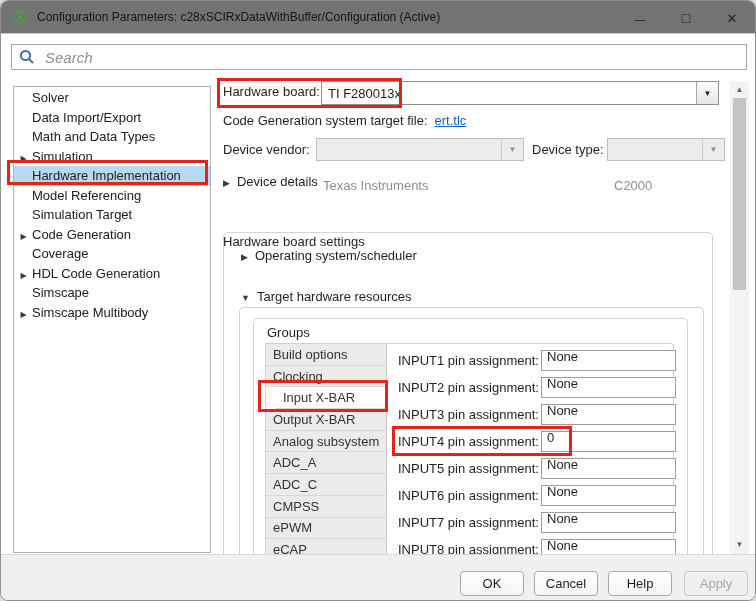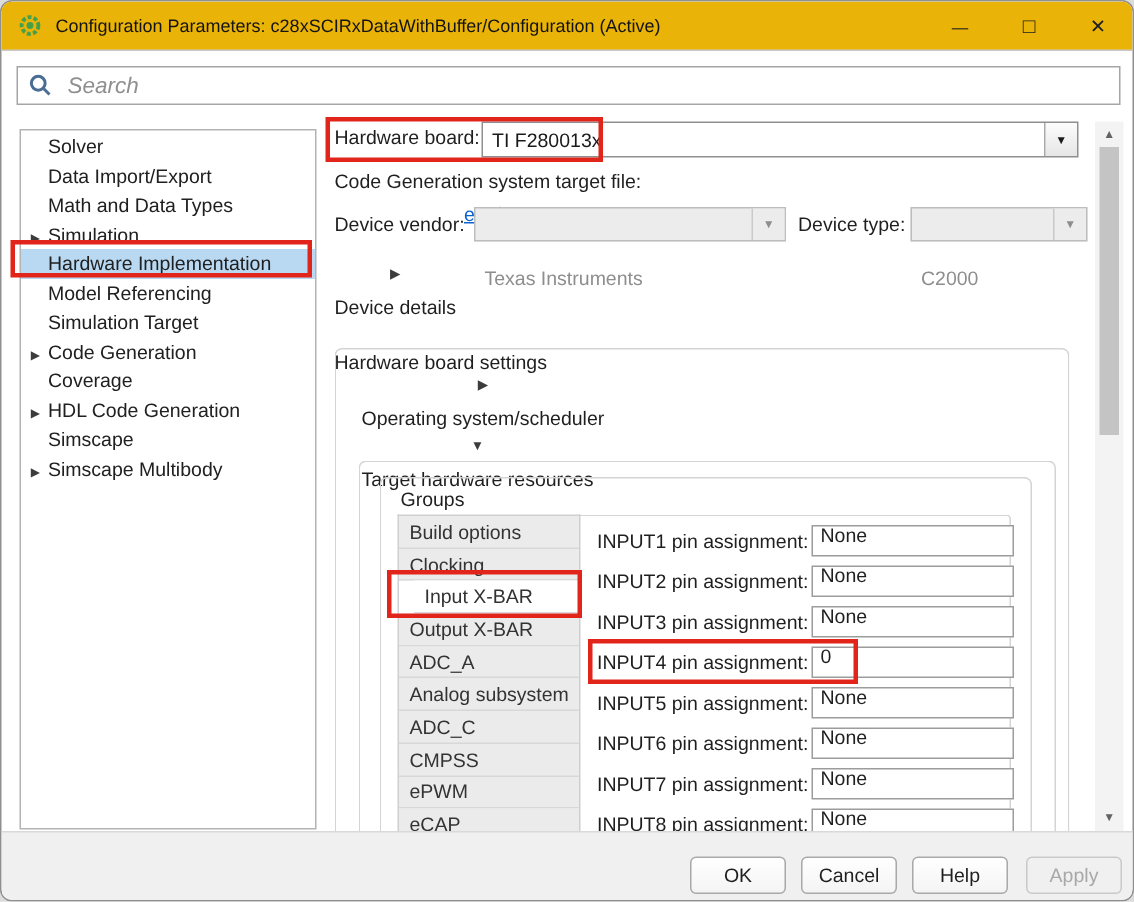--- a/index.html
+++ b/index.html
@@ -2,21 +2,21 @@
 <html><head>
 <meta charset="utf-8">
 <style>
   html,body{margin:0;padding:0;background:#dcdcdc;}
   .window{
     position:relative;width:756px;height:601px;box-sizing:border-box;
     background:#fff;border:1px solid #8f8f8f;border-radius:8px;overflow:hidden;
     font-family:"Liberation Sans",sans-serif;color:#1a1a1a;
   }
   
-  .titlebar{position:absolute;left:0;top:0;right:0;height:33px;background:#eab308;
+  .titlebar{position:absolute;left:0;top:0;right:0;height:33px;background:#737373;
     border-bottom:1px solid #c9c9c9;display:flex;align-items:center;padding-left:11px;box-sizing:border-box;}
   .titlebar .app-icon{width:16px;height:16px;flex:0 0 auto;}
   .titlebar .title{font-size:12px;margin-left:9px;color:#141414;white-space:nowrap;}
   .win-controls{position:absolute;right:0;top:0;height:33px;display:flex;}
   .win-btn{width:46px;height:33px;display:flex;align-items:center;justify-content:center;color:#202020;cursor:default;}
   .glyph-min::before{content:"—";font-size:11px;}
   .glyph-max::before{content:"□";font-size:14px;}
   .glyph-close::before{content:"✕";font-size:13px;}
   
   .searchbar{position:absolute;left:10px;top:43px;width:736px;height:26px;box-sizing:border-box;
@@ -44,21 +44,21 @@
     border:none;outline:none;font-family:"Liberation Sans",sans-serif;background:transparent;min-width:0;}
   .combo .combo-btn{width:21px;flex:0 0 auto;border-left:1px solid #a9a9a9;
     background:linear-gradient(#fcfcfc,#e6e6e6);display:flex;align-items:center;justify-content:center;}
   .combo .combo-btn::before{content:"▼";font-size:8px;color:#1a1a1a;}
   .combo.disabled{background:#ececec;border-color:#bdbdbd;}
   .combo.disabled .combo-text{color:#8e8e8e;margin-top:46px;}
   .combo.disabled .combo-btn{background:#ececec;border-left:1px solid #c9c9c9;}
   .combo.disabled .combo-btn::before{color:#8e8e8e;}
   
   .panel{position:absolute;box-sizing:border-box;border:1px solid #d4d4d4;border-radius:5px;background:transparent;}
-  .section-row{position:absolute;display:flex;align-items:center;gap:7px;flex-direction:column;}
+  .section-row{position:absolute;display:flex;align-items:center;gap:7px;}
   
   .glist{position:absolute;left:264px;top:342px;width:122px;box-sizing:border-box;
     border-top:1px solid #cfcfcf;border-left:1px solid #cfcfcf;border-right:1px solid #cfcfcf;}
   .grow{height:21.7px;box-sizing:border-box;background:#ebebeb;border-bottom:1px solid #d8d8d8;
     display:flex;align-items:center;padding-left:7px;font-size:13px;color:#333;cursor:default;white-space:nowrap;}
   .grow.selected{background:#fff;margin-left:10px;}
   
   .params{position:absolute;left:397px;top:349px;display:flex;flex-direction:column;gap:6px;}
   .prow{height:21px;display:flex;align-items:center;}
   .prow .plabel{width:143px;font-size:13px;color:#1f1f1f;white-space:nowrap;flex:0 0 auto;}
@@ -208,22 +208,22 @@
   <div class="panel" style="left:252px;top:317px;width:435px;height:245px;border-bottom:none;border-radius:5px 5px 0 0;"></div>
 
   <span class="abs lbl" style="left:266px;top:324px;">Groups</span>
   <div class="panel" style="left:264px;top:342px;width:409px;height:220px;border-bottom:none;border-radius:3px 3px 0 0;"></div>
 
   <div class="glist">
     <div class="grow">Build options</div>
     <div class="grow">Clocking</div>
     <div class="grow selected">Input X-BAR</div>
     <div class="grow">Output X-BAR</div>
+    <div class="grow">Analog subsystem</div>
     <div class="grow">ADC_A</div>
-    <div class="grow">Analog subsystem</div>
     <div class="grow">ADC_C</div>
     <div class="grow">CMPSS</div>
     <div class="grow">ePWM</div>
     <div class="grow">eCAP</div>
   </div>
 
   <div class="params">
     <div class="prow">
       <span class="plabel">INPUT1 pin assignment:</span>
       <input type="text" value="None" style="">

